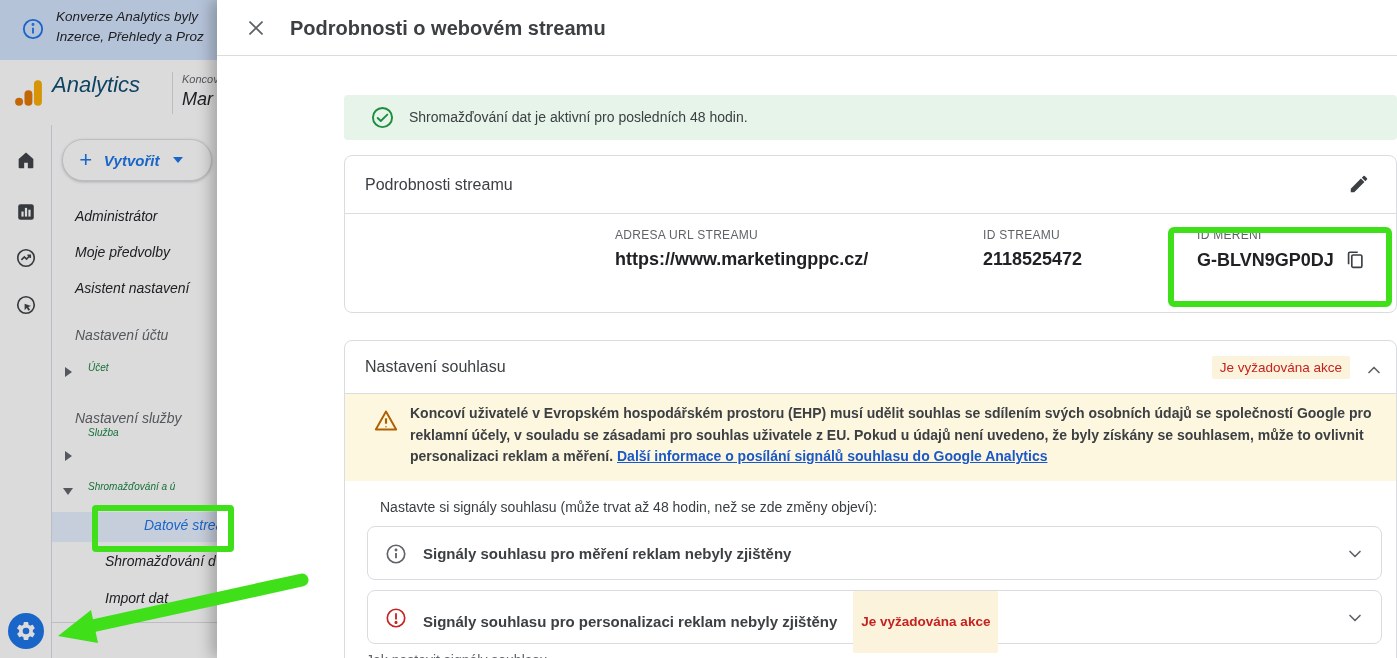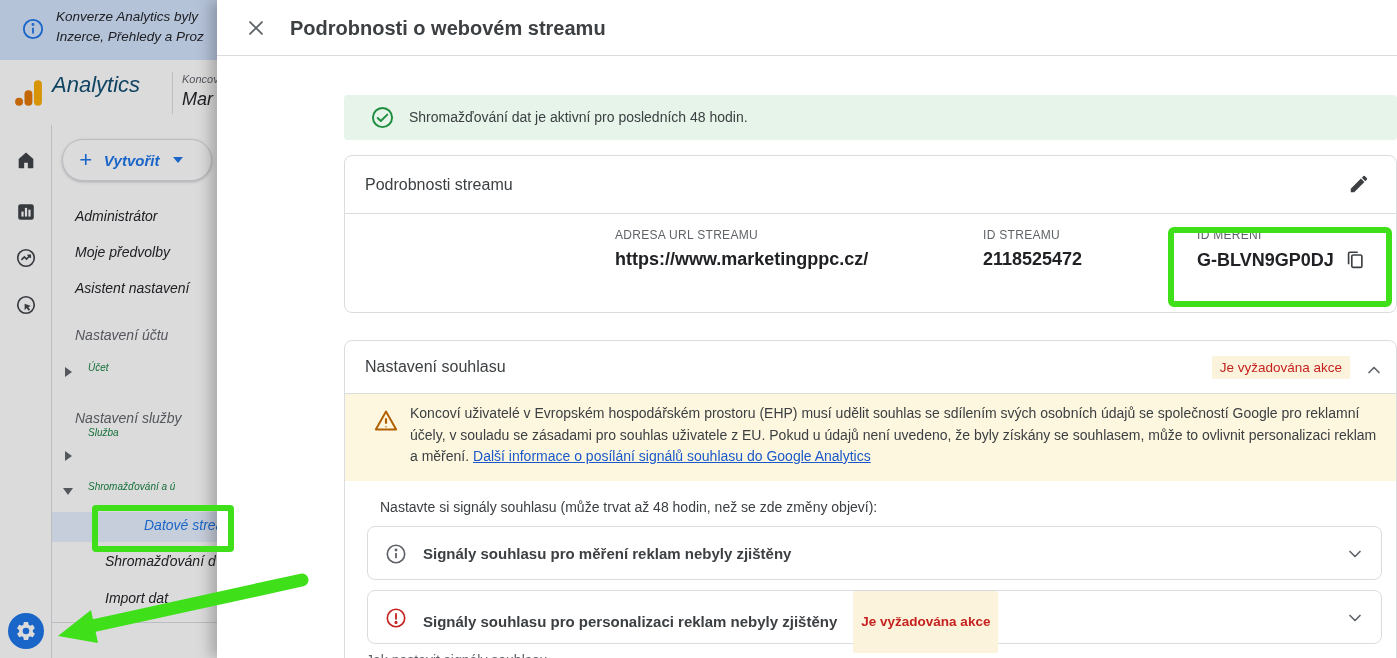--- a/index.html
+++ b/index.html
@@ -64,21 +64,21 @@
   .f1{left:20px;} .f2{left:270px;} .f3{left:638px;} .f4{left:852px;}
   .copy-ic{width:22px;height:22px;}
 
   .consent-card{top:340px;height:360px;}
   .badge{display:inline-block;background:#fcf3dc;color:var(--error);font-size:13.5px;padding:4px 8px;border-radius:2px;white-space:nowrap;}
   .cc-badge{position:absolute;right:46px;top:15px;}
   .cc-chevron{position:absolute;right:12px;top:19px;width:20px;height:20px;}
   .cc-hdiv{position:absolute;left:0;right:0;top:52px;height:1px;background:var(--border);}
   .warn-block{position:absolute;left:0;right:0;top:53px;height:87px;background:#fef7e0;}
   .warn-ic{position:absolute;left:28px;top:14px;width:26px;height:26px;}
-  .warn-text{position:absolute;left:65px;right:14px;top:9px;font-size:14px;line-height:21.5px;color:#3c4043;}
+  .warn-text{position:absolute;left:65px;right:14px;top:9px;font-size:14px;line-height:21.5px;color:#3c4043;font-weight:bold;}
   .warn-link{color:var(--link);text-decoration:underline;cursor:pointer;}
   .setup-hint{position:absolute;left:35px;top:158px;font-size:14px;color:#3c4043;}
   .sig-row{position:absolute;left:22px;right:14px;height:54px;border:1px solid var(--border);border-radius:8px;background:#fff;}
   .row1{top:185px;} .row2{top:249px;}
   .sig-ic{position:absolute;left:17px;top:16px;width:22px;height:22px;}
   .sig-text{position:absolute;left:55px;top:0;line-height:54px;font-size:15px;font-weight:700;color:#3c4043;display:flex;align-items:center;gap:16px;}
   .sig-chev{position:absolute;right:16px;top:17px;width:20px;height:20px;}
   .cutoff{position:absolute;left:21px;top:311px;font-size:14px;color:#5f6368;}
 
   

